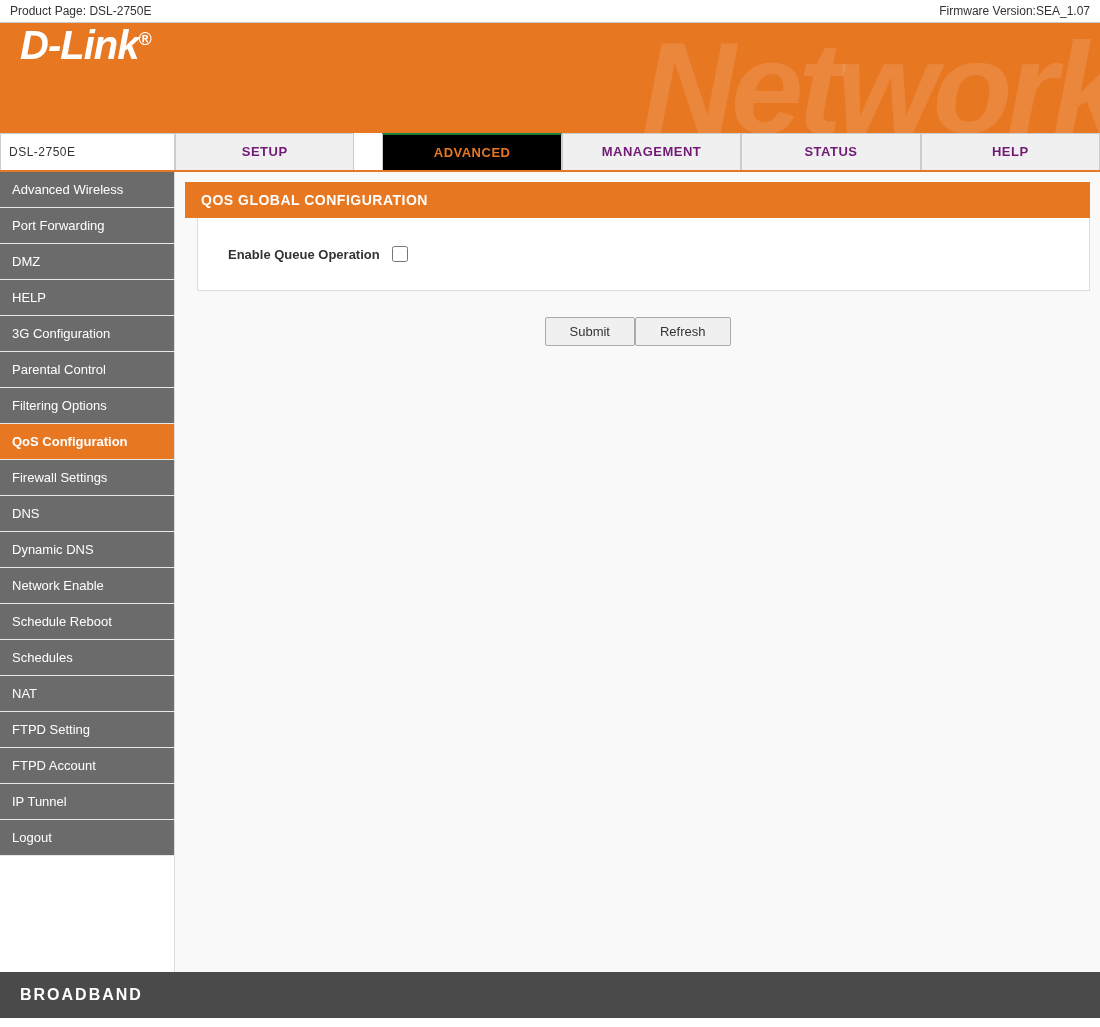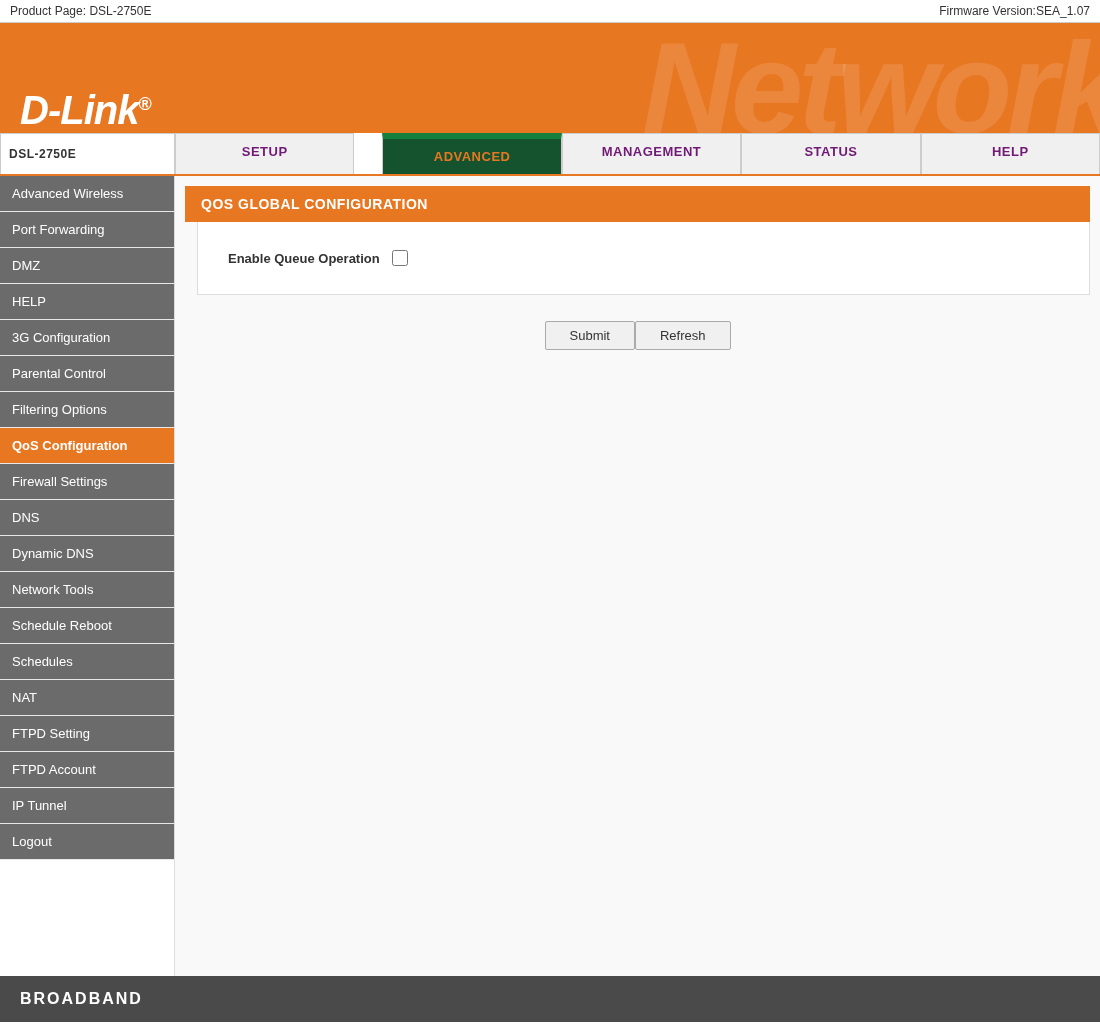--- a/index.html
+++ b/index.html
@@ -14,21 +14,21 @@
       justify-content: space-between;
       font-size: 12px;
       color: #333;
     }
 
     
     .header {
       background: #e87722;
       height: 110px;
       display: flex;
-      align-items: flex-end;
+      align-items: flex-start;
       padding: 0 20px;
       position: relative;
       overflow: hidden;
     }
     .header-watermark {
       position: absolute;
       right: -20px;
       bottom: -30px;
       font-size: 130px;
       font-weight: bold;
@@ -55,30 +55,30 @@
       color: #701a75;
       border: 1px solid #ccc;
       border-bottom: none;
       flex: 1;
       background: #f0f0f0;
     }
     .nav-tab.device-label {
       background: #fff;
       color: #333;
       font-size: 12px;
-      font-weight: bold;
+      font-weight: normal;
       max-width: 175px;
       display: flex;
       align-items: center;
       padding-left: 8px;
     }
     .nav-tab.active {
-      background: #14532d;
+      background: #000000;
       color: #e87722;
-      border-top: 6px solid #15803d;
+      border-top: 2px solid #15803d;
       margin-left: 28px;
     }
 
     
     .layout {
       display: flex;
       min-height: 800px;
     }
 
     
@@ -217,21 +217,21 @@
     <div class="sidebar-item">Port Forwarding</div>
     <div class="sidebar-item">DMZ</div>
     <div class="sidebar-item">HELP</div>
     <div class="sidebar-item">3G Configuration</div>
     <div class="sidebar-item">Parental Control</div>
     <div class="sidebar-item">Filtering Options</div>
     <div class="sidebar-item active">QoS Configuration</div>
     <div class="sidebar-item">Firewall Settings</div>
     <div class="sidebar-item">DNS</div>
     <div class="sidebar-item">Dynamic DNS</div>
-    <div class="sidebar-item">Network Tools</div>
+    <div class="sidebar-item">Network Enable</div>
     <div class="sidebar-item">Schedule Reboot</div>
     <div class="sidebar-item">Schedules</div>
     <div class="sidebar-item">NAT</div>
     <div class="sidebar-item">FTPD Setting</div>
     <div class="sidebar-item">FTPD Account</div>
     <div class="sidebar-item">IP Tunnel</div>
     <div class="sidebar-item">Logout</div>
   </div>
 
   <div class="main-content">

